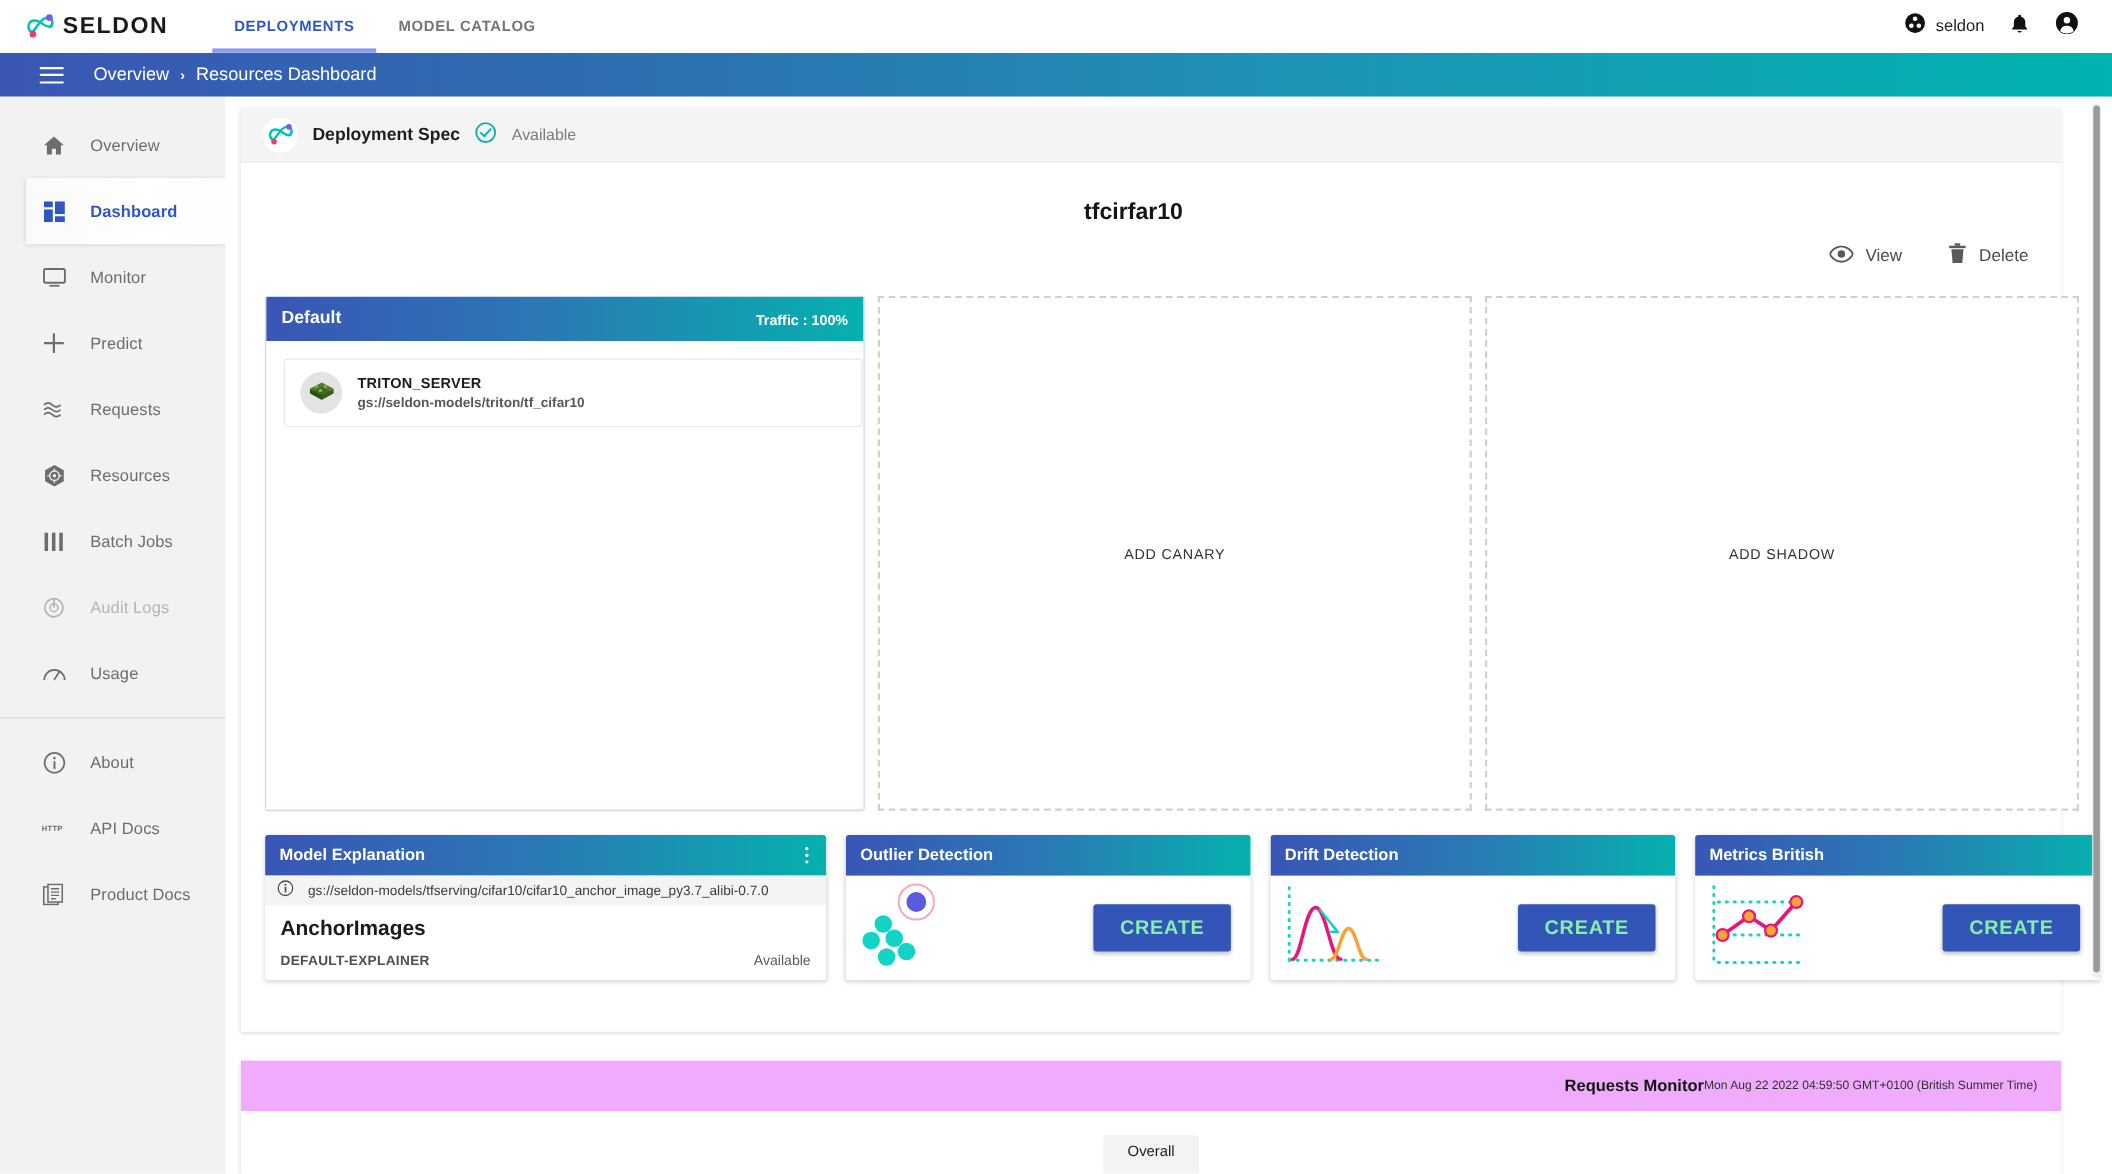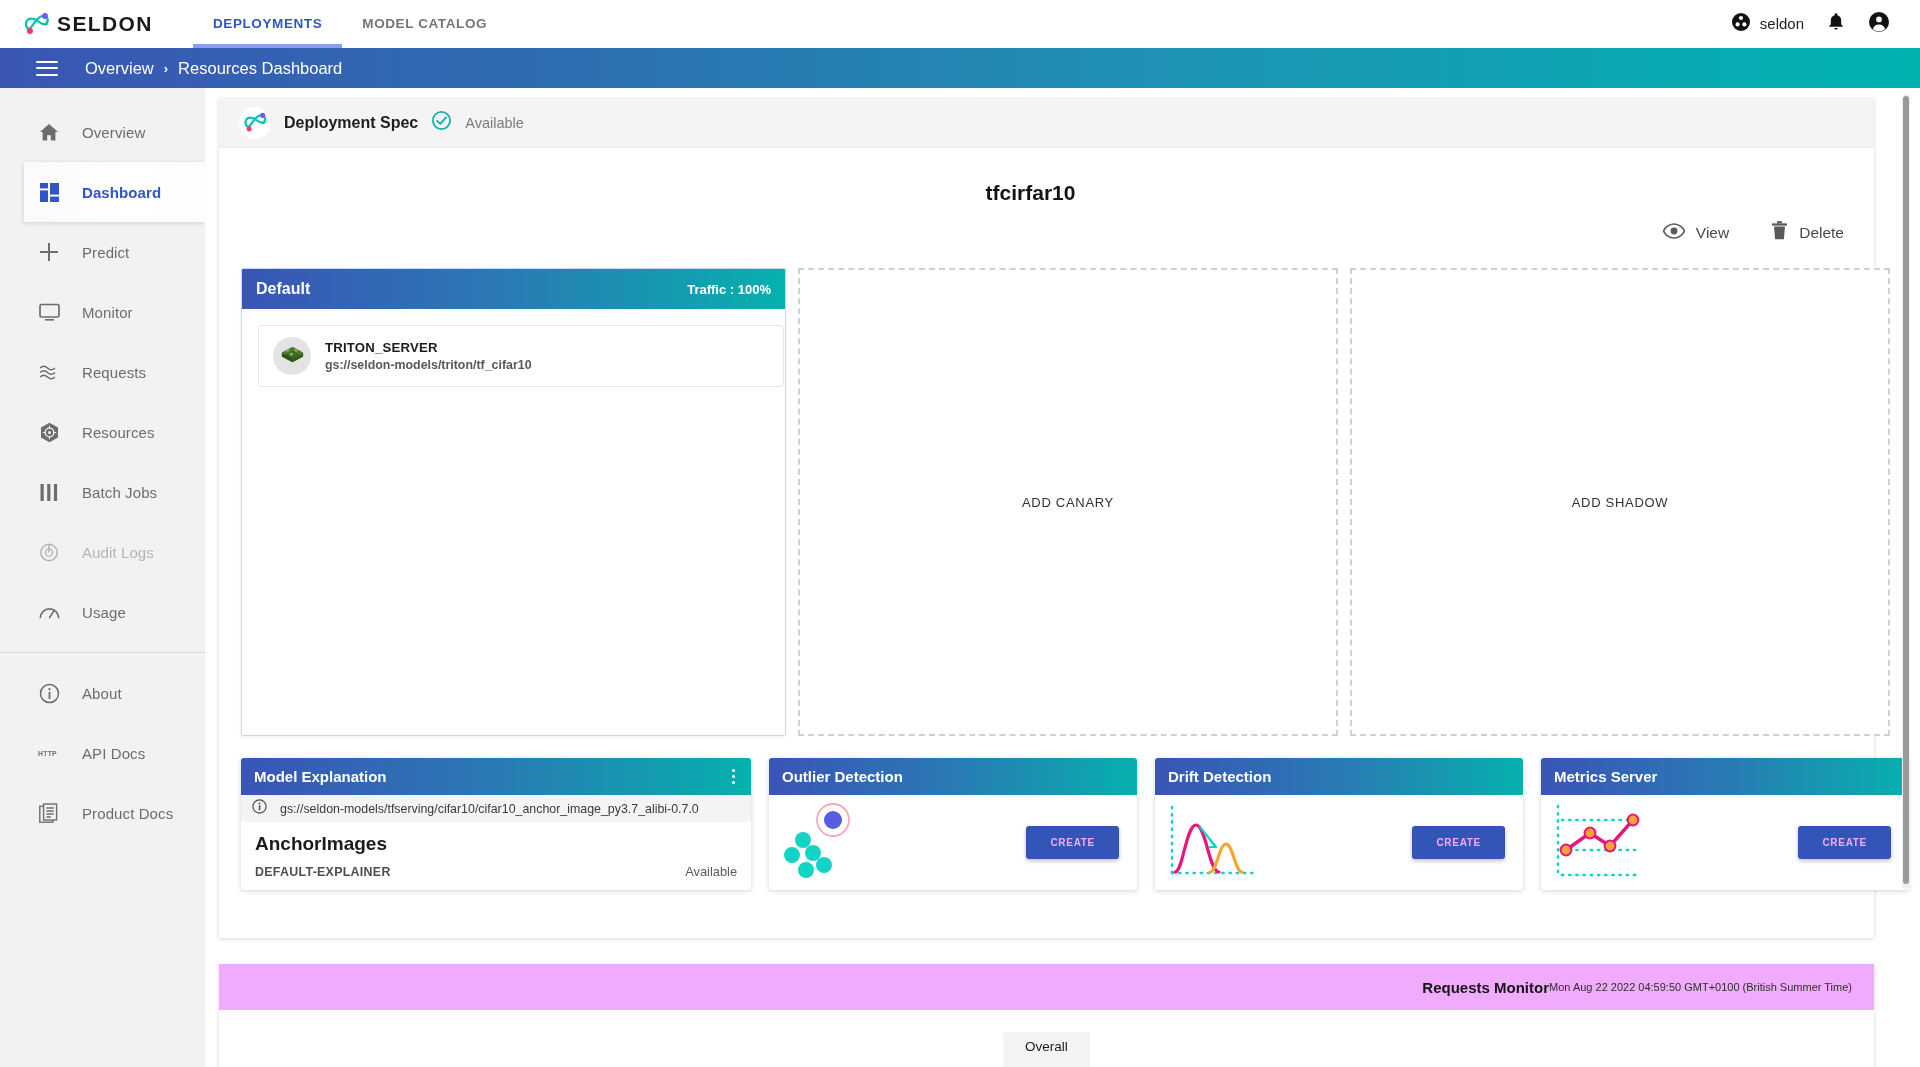--- a/index.html
+++ b/index.html
@@ -192,22 +192,22 @@
     margin-top: 9px;
   }
   .explainer-meta .em-left { font-size: 12.4px; font-weight: 700; color: #4e4e4e; letter-spacing: .3px; }
   .explainer-meta .em-right { font-size: 12.8px; color: #5a5a5a; }
 
   .comp-body {
     display: flex; align-items: center; justify-content: space-between;
     height: 95px; padding: 0 18px 0 12px;
   }
   .create-btn {
-    background: #3355b8; color: #f0abfc; border: none;
-    font-size: 10px; font-weight: 700; letter-spacing: .7px;
+    background: #3355b8; color: #86efac; border: none;
+    font-size: 18px; font-weight: 700; letter-spacing: .7px;
     padding: 11px 24px; border-radius: 3px; cursor: pointer;
     box-shadow: 0 2px 4px rgba(0,0,0,0.25);
     font-family: "Liberation Sans", sans-serif;
   }
 
   
   .req-card {
     margin: 26px 32px 0 14px;
     width: 1655px; background: #fff;
     box-shadow: 0 1px 4px rgba(0,0,0,0.16);
@@ -324,35 +324,35 @@
           <rect x="0" y="7.4" width="8" height="11.6" fill="#2f56c4"></rect>
           <rect x="10" y="0" width="9" height="11.6" fill="#2f56c4"></rect>
           <rect x="10" y="13.6" width="9" height="5.4" fill="#2f56c4"></rect>
         </svg>
       </span>
       <span class="s-label">Dashboard</span>
     </div>
 
     <div class="side-item">
       <span class="side-ico">
+        <svg width="21" height="18" viewBox="0 0 21 18">
+          <rect x="1" y="1.5" width="19" height="12.5" rx="1.5" fill="none" stroke="#6d6d6d" stroke-width="1.7"></rect>
+          <rect x="6" y="16" width="9" height="1.6" fill="#6d6d6d"></rect>
+        </svg>
+      </span>
+      <span class="s-label">Monitor</span>
+    </div>
+
+    <div class="side-item">
+      <span class="side-ico">
         <svg width="20" height="20" viewBox="0 0 20 20">
             <path d="M9 1h2v8h8v2h-8v8H9v-8H1V9h8z" fill="#6d6d6d"></path>
           </svg>
       </span>
       <span class="s-label">Predict</span>
-    </div>
-
-    <div class="side-item">
-      <span class="side-ico">
-        <svg width="21" height="18" viewBox="0 0 21 18">
-          <rect x="1" y="1.5" width="19" height="12.5" rx="1.5" fill="none" stroke="#6d6d6d" stroke-width="1.7"></rect>
-          <rect x="6" y="16" width="9" height="1.6" fill="#6d6d6d"></rect>
-        </svg>
-      </span>
-      <span class="s-label">Monitor</span>
     </div>
 
     <div class="side-item">
       <span class="side-ico">
         <svg width="22" height="17" viewBox="0 0 22 17">
           <path d="M2 4c2.5-2.4 5-2.4 7.5 0s5 2.4 7.5 0" stroke="#6d6d6d" stroke-width="1.5" fill="none"></path>
           <path d="M2 8.5c2.5-2.4 5-2.4 7.5 0s5 2.4 7.5 0" stroke="#6d6d6d" stroke-width="1.5" fill="none"></path>
           <path d="M2 13c2.5-2.4 5-2.4 7.5 0s5 2.4 7.5 0" stroke="#6d6d6d" stroke-width="1.5" fill="none"></path>
         </svg>
       </span>
@@ -587,21 +587,21 @@
                 <path d="M33 24 L49 44" stroke="#12d4c4" stroke-width="2.2" stroke-linecap="round"></path>
                 <path d="M49 44 L44 38 M49 44 L43 44" stroke="#12d4c4" stroke-width="2.2" stroke-linecap="round"></path>
               </svg>
             </span>
             <button class="create-btn">CREATE</button>
           </div>
         </div>
 
         <div class="comp-card std">
           <div class="comp-head">
-            <span class="ch-title">Metrics Server</span>
+            <span class="ch-title">Metrics British</span>
           </div>
           <div class="comp-body">
             <span>
               <svg width="96" height="78" viewBox="0 0 96 78">
                 <g stroke="#12d4c4" stroke-width="2.6" stroke-linecap="round" stroke-dasharray="1.2 6">
                   <path d="M5 4 L5 74" fill="none"></path>
                   <path d="M9 18 L88 18" fill="none"></path>
                   <path d="M9 48 L88 48" fill="none"></path>
                   <path d="M9 73 L88 73" fill="none"></path>
                 </g>

